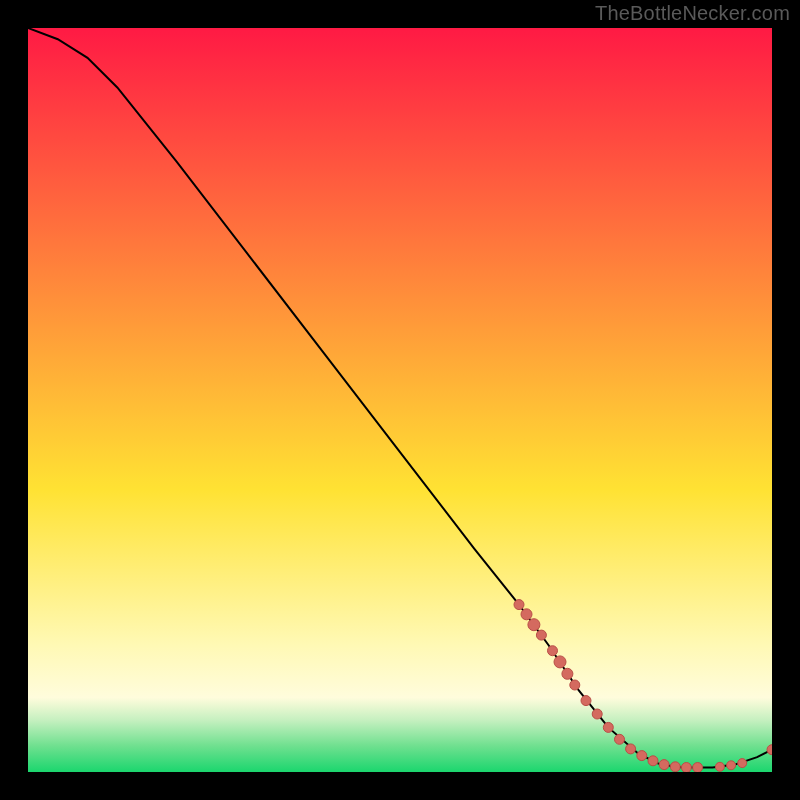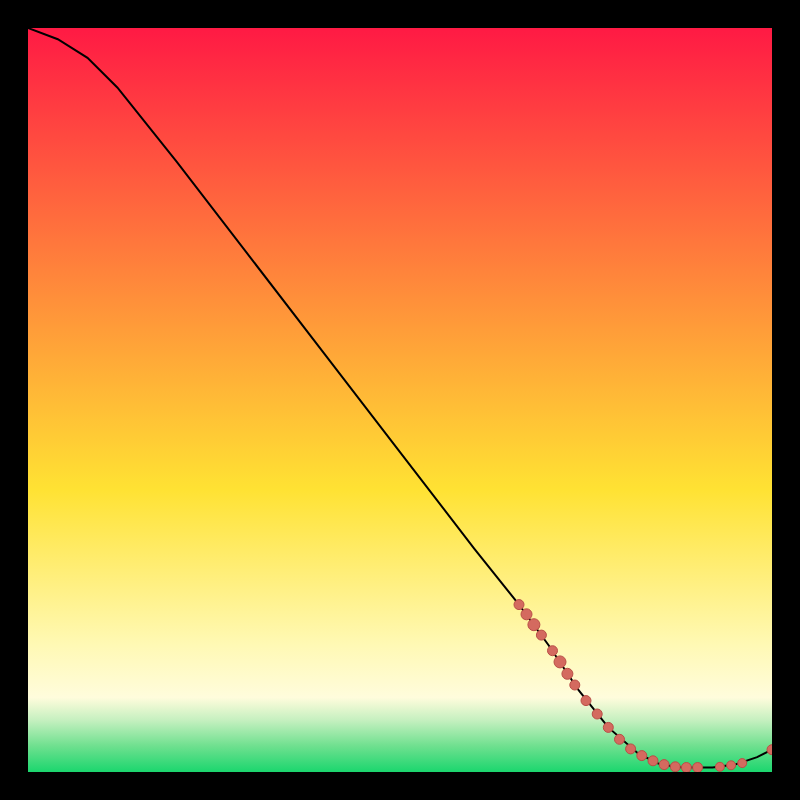--- a/index.html
+++ b/index.html
@@ -43,20 +43,21 @@
     width: 100%;
     height: 100%;
     overflow: visible;
   }
 </style>
 </head>
 <body>
 
 <div class="stage">
 
+  <div class="attribution">TheBottleNecker.com</div>
 
   <div class="plot-area">
     <svg class="gradient" viewBox="0 0 744 744" preserveAspectRatio="none">
       <defs>
         <linearGradient id="bg" x1="0" y1="0" x2="0" y2="1">
           <stop id="g-top" offset="0%" stop-color="#ff1a44"></stop>
           <stop id="g-mid" offset="62%" stop-color="#ffe233"></stop>
           <stop id="g-pale" offset="83%" stop-color="#fff9b5"></stop>
           <stop id="g-cream" offset="90%" stop-color="#fffcdc"></stop>
           <stop id="g-gr1" offset="93%" stop-color="#c6f0c0"></stop>

